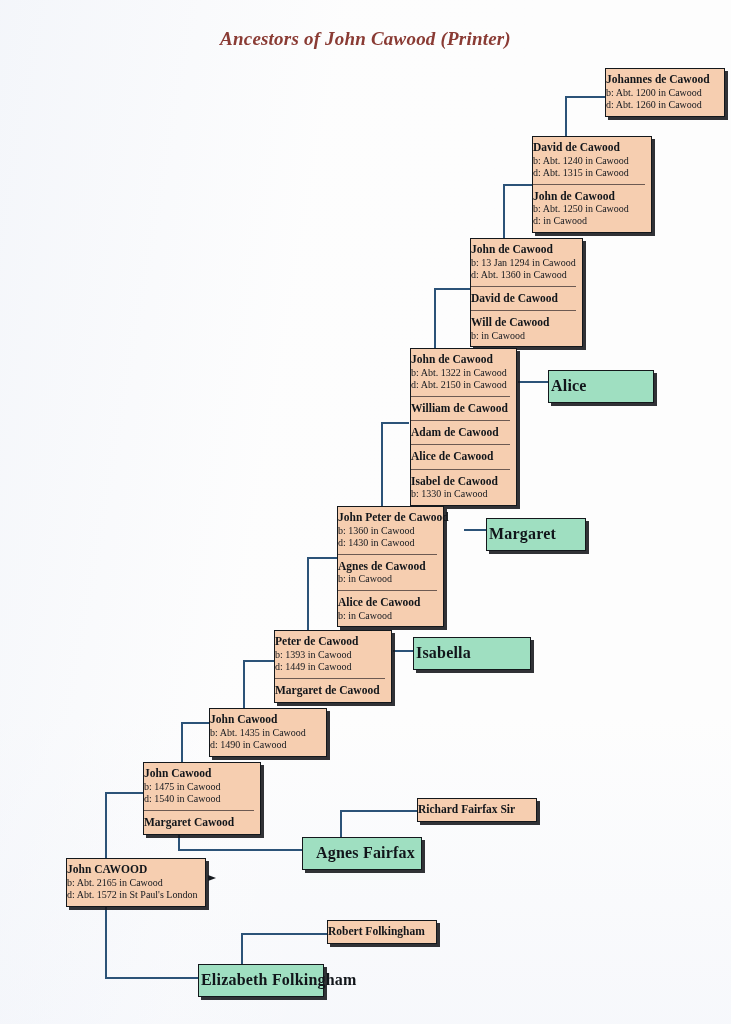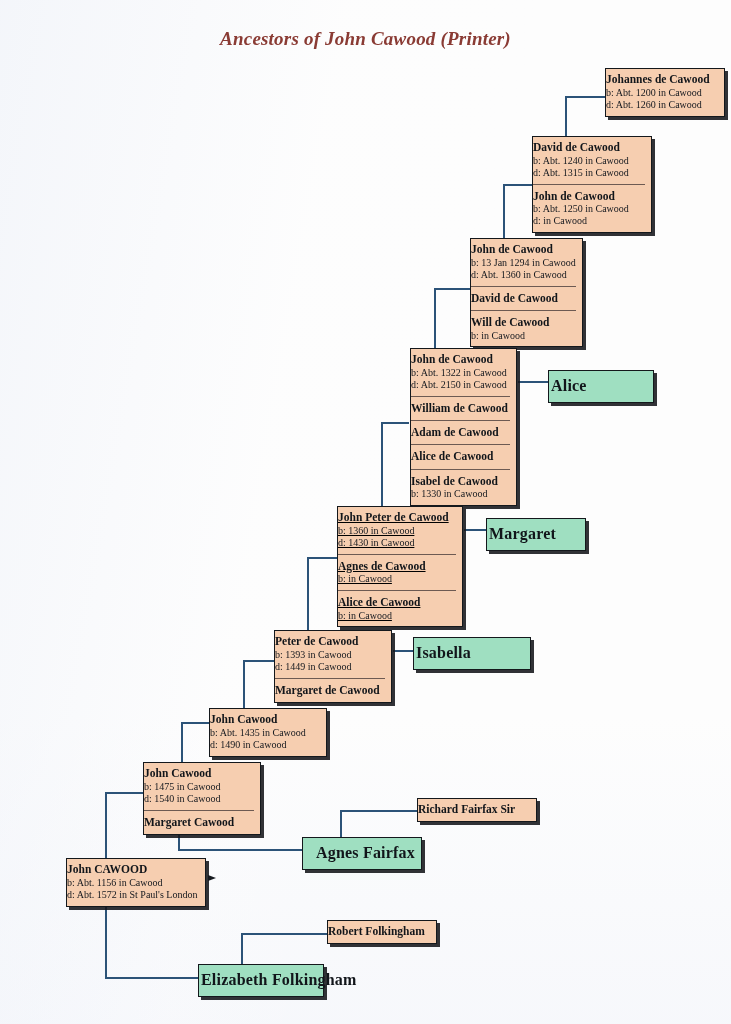--- a/index.html
+++ b/index.html
@@ -202,21 +202,21 @@
       <div class="p-line">b: 1330 in Cawood</div>
     </div>
   </div>
 
   <div class="node green" style="left:548px; top:370px; width:106px;">
     <div class="person">
       <div class="p-name">Alice</div>
     </div>
   </div>
 
-  <div class="node peach" style="left:337px; top:506px; width:126px;text-decoration:underline;">
+  <div class="node peach" style="left:337px; top:506px; width:107px;">
     <div class="person">
       <div class="p-name">John Peter de Cawood</div>
       <div class="p-line">b: 1360 in Cawood</div>
       <div class="p-line">d: 1430 in Cawood</div>
     </div>
     <div class="person">
       <div class="p-name">Agnes de Cawood</div>
       <div class="p-line">b: in Cawood</div>
     </div>
     <div class="person">
@@ -275,21 +275,21 @@
 
   <div class="node green" style="left:302px; top:837px; width:120px;text-align:right;">
     <div class="person">
       <div class="p-name">Agnes Fairfax</div>
     </div>
   </div>
 
   <div class="node peach" style="left:66px; top:858px; width:140px;">
     <div class="person">
       <div class="p-name">John CAWOOD</div>
-      <div class="p-line">b: Abt. 1156 in Cawood</div>
+      <div class="p-line">b: Abt. 2165 in Cawood</div>
       <div class="p-line">d: Abt. 1572 in St Paul's London</div>
     </div>
   </div>
 
   <div id="subject-arrow"></div>
 
   <div class="node peach" style="left:327px; top:920px; width:110px;">
     <div class="person">
       <div class="p-name">Robert Folkingham</div>
     </div>

